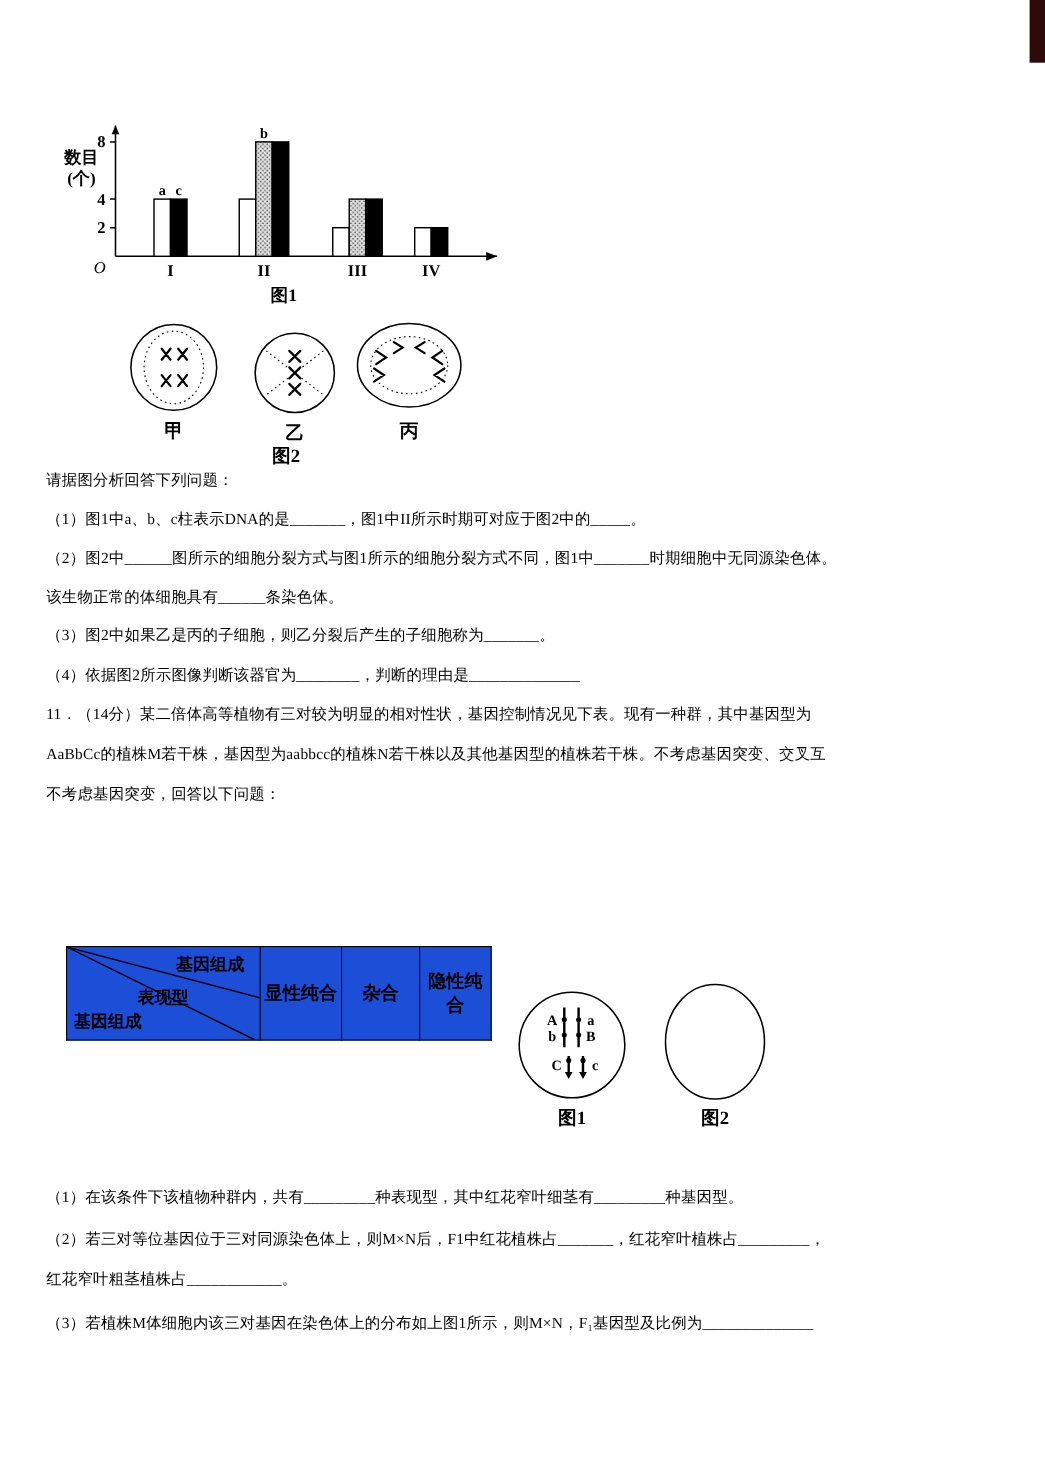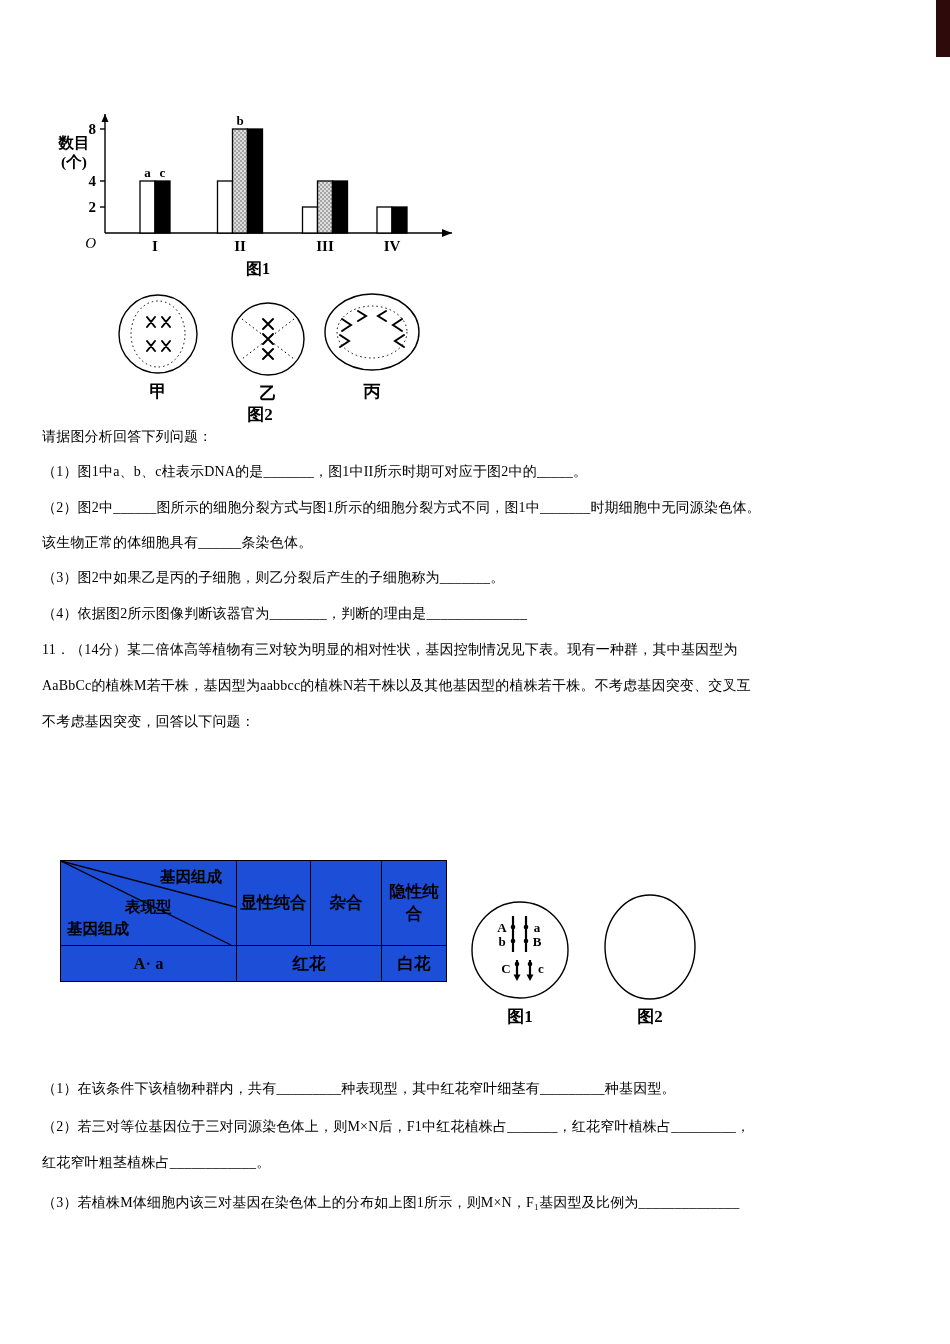--- a/index.html
+++ b/index.html
@@ -124,25 +124,20 @@
         <line x1="0" y1="0" x2="170" y2="84" stroke="#000" stroke-width="1.3"></line>
       </svg>
       <span class="c-top">基因组成</span>
       <span class="c-mid">表现型</span>
       <span class="c-bot">基因组成</span>
     </td>
     <td class="col2">显性纯合</td>
     <td class="col3">杂合</td>
     <td class="col4">隐性纯合</td>
   </tr>
-  <tr class="data">
-    <td>A· a</td>
-    <td colspan="2">红花</td>
-    <td>白花</td>
-  </tr>
 </tbody>
   </table>
 
 <svg id="genes-svg" width="290" height="160" style="position:absolute;left:455px;top:872px;">
   <g>
     <circle class="cell" cx="65" cy="78" r="48"></circle>
     <line class="rod" x1="58" y1="44" x2="58" y2="80"></line>
     <line class="rod" x1="71" y1="44" x2="71" y2="80"></line>
     <circle class="dot" cx="58" cy="55" r="2.3"></circle>
       <circle class="dot" cx="71" cy="55" r="2.3"></circle>

